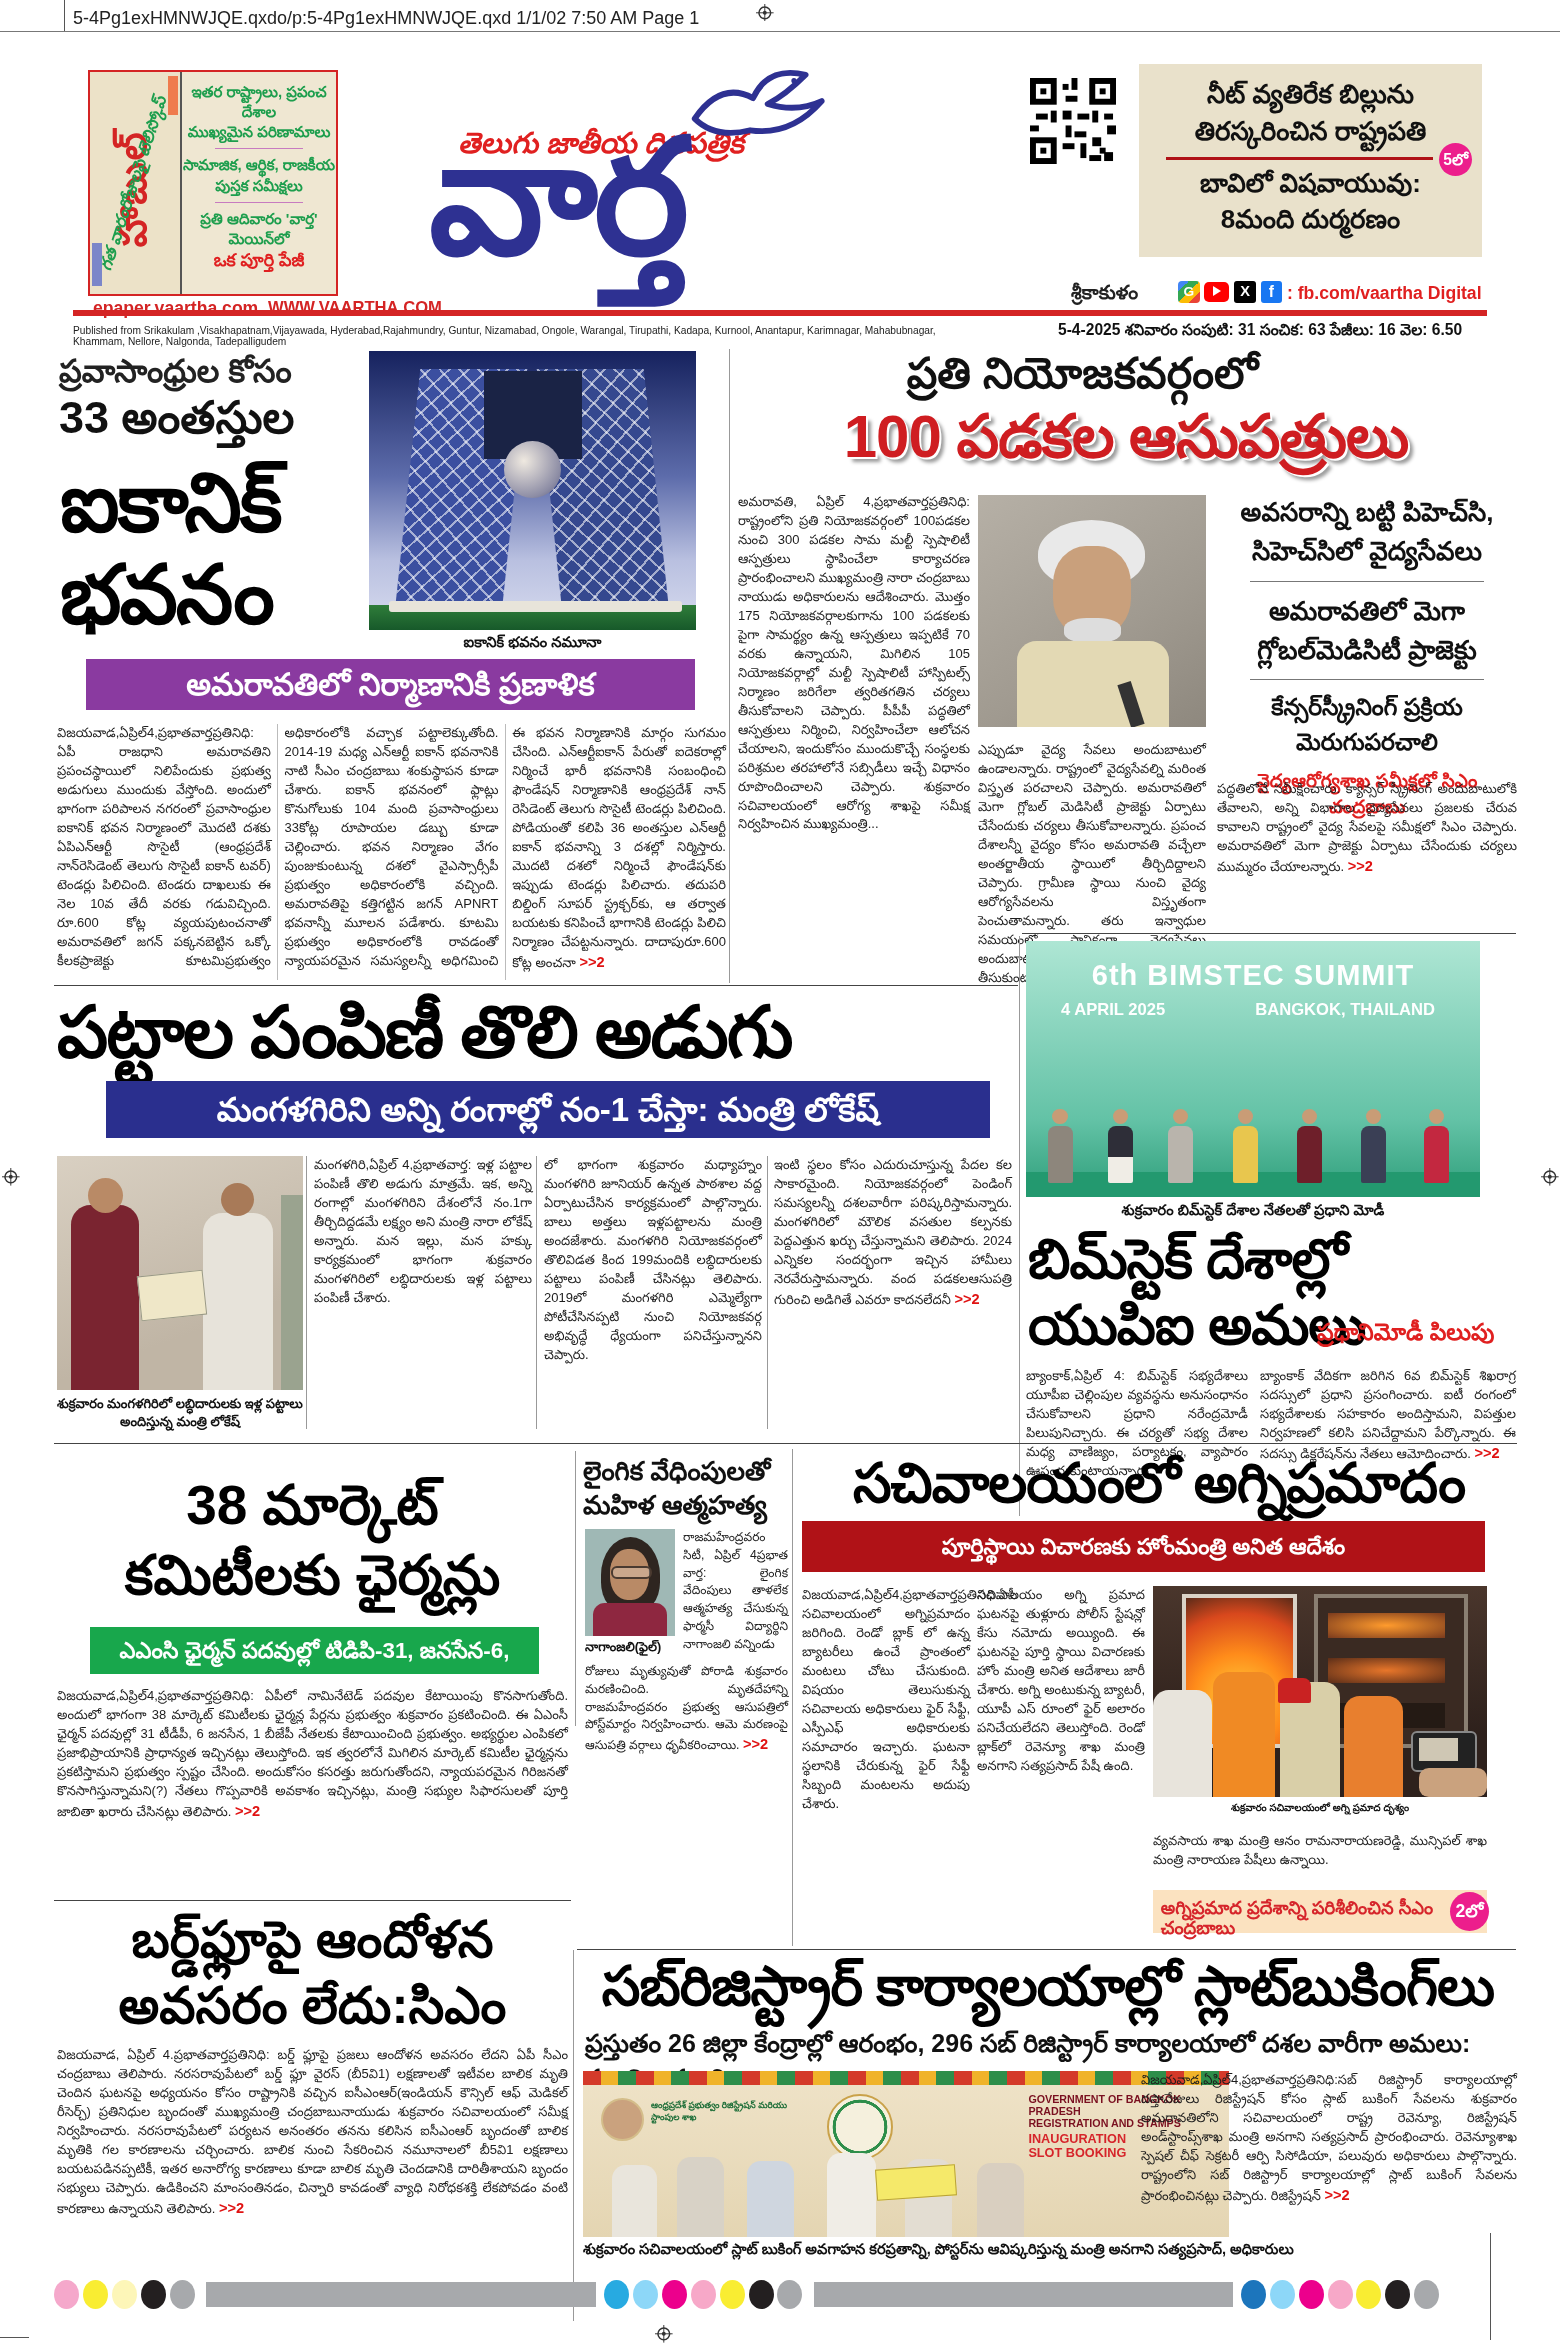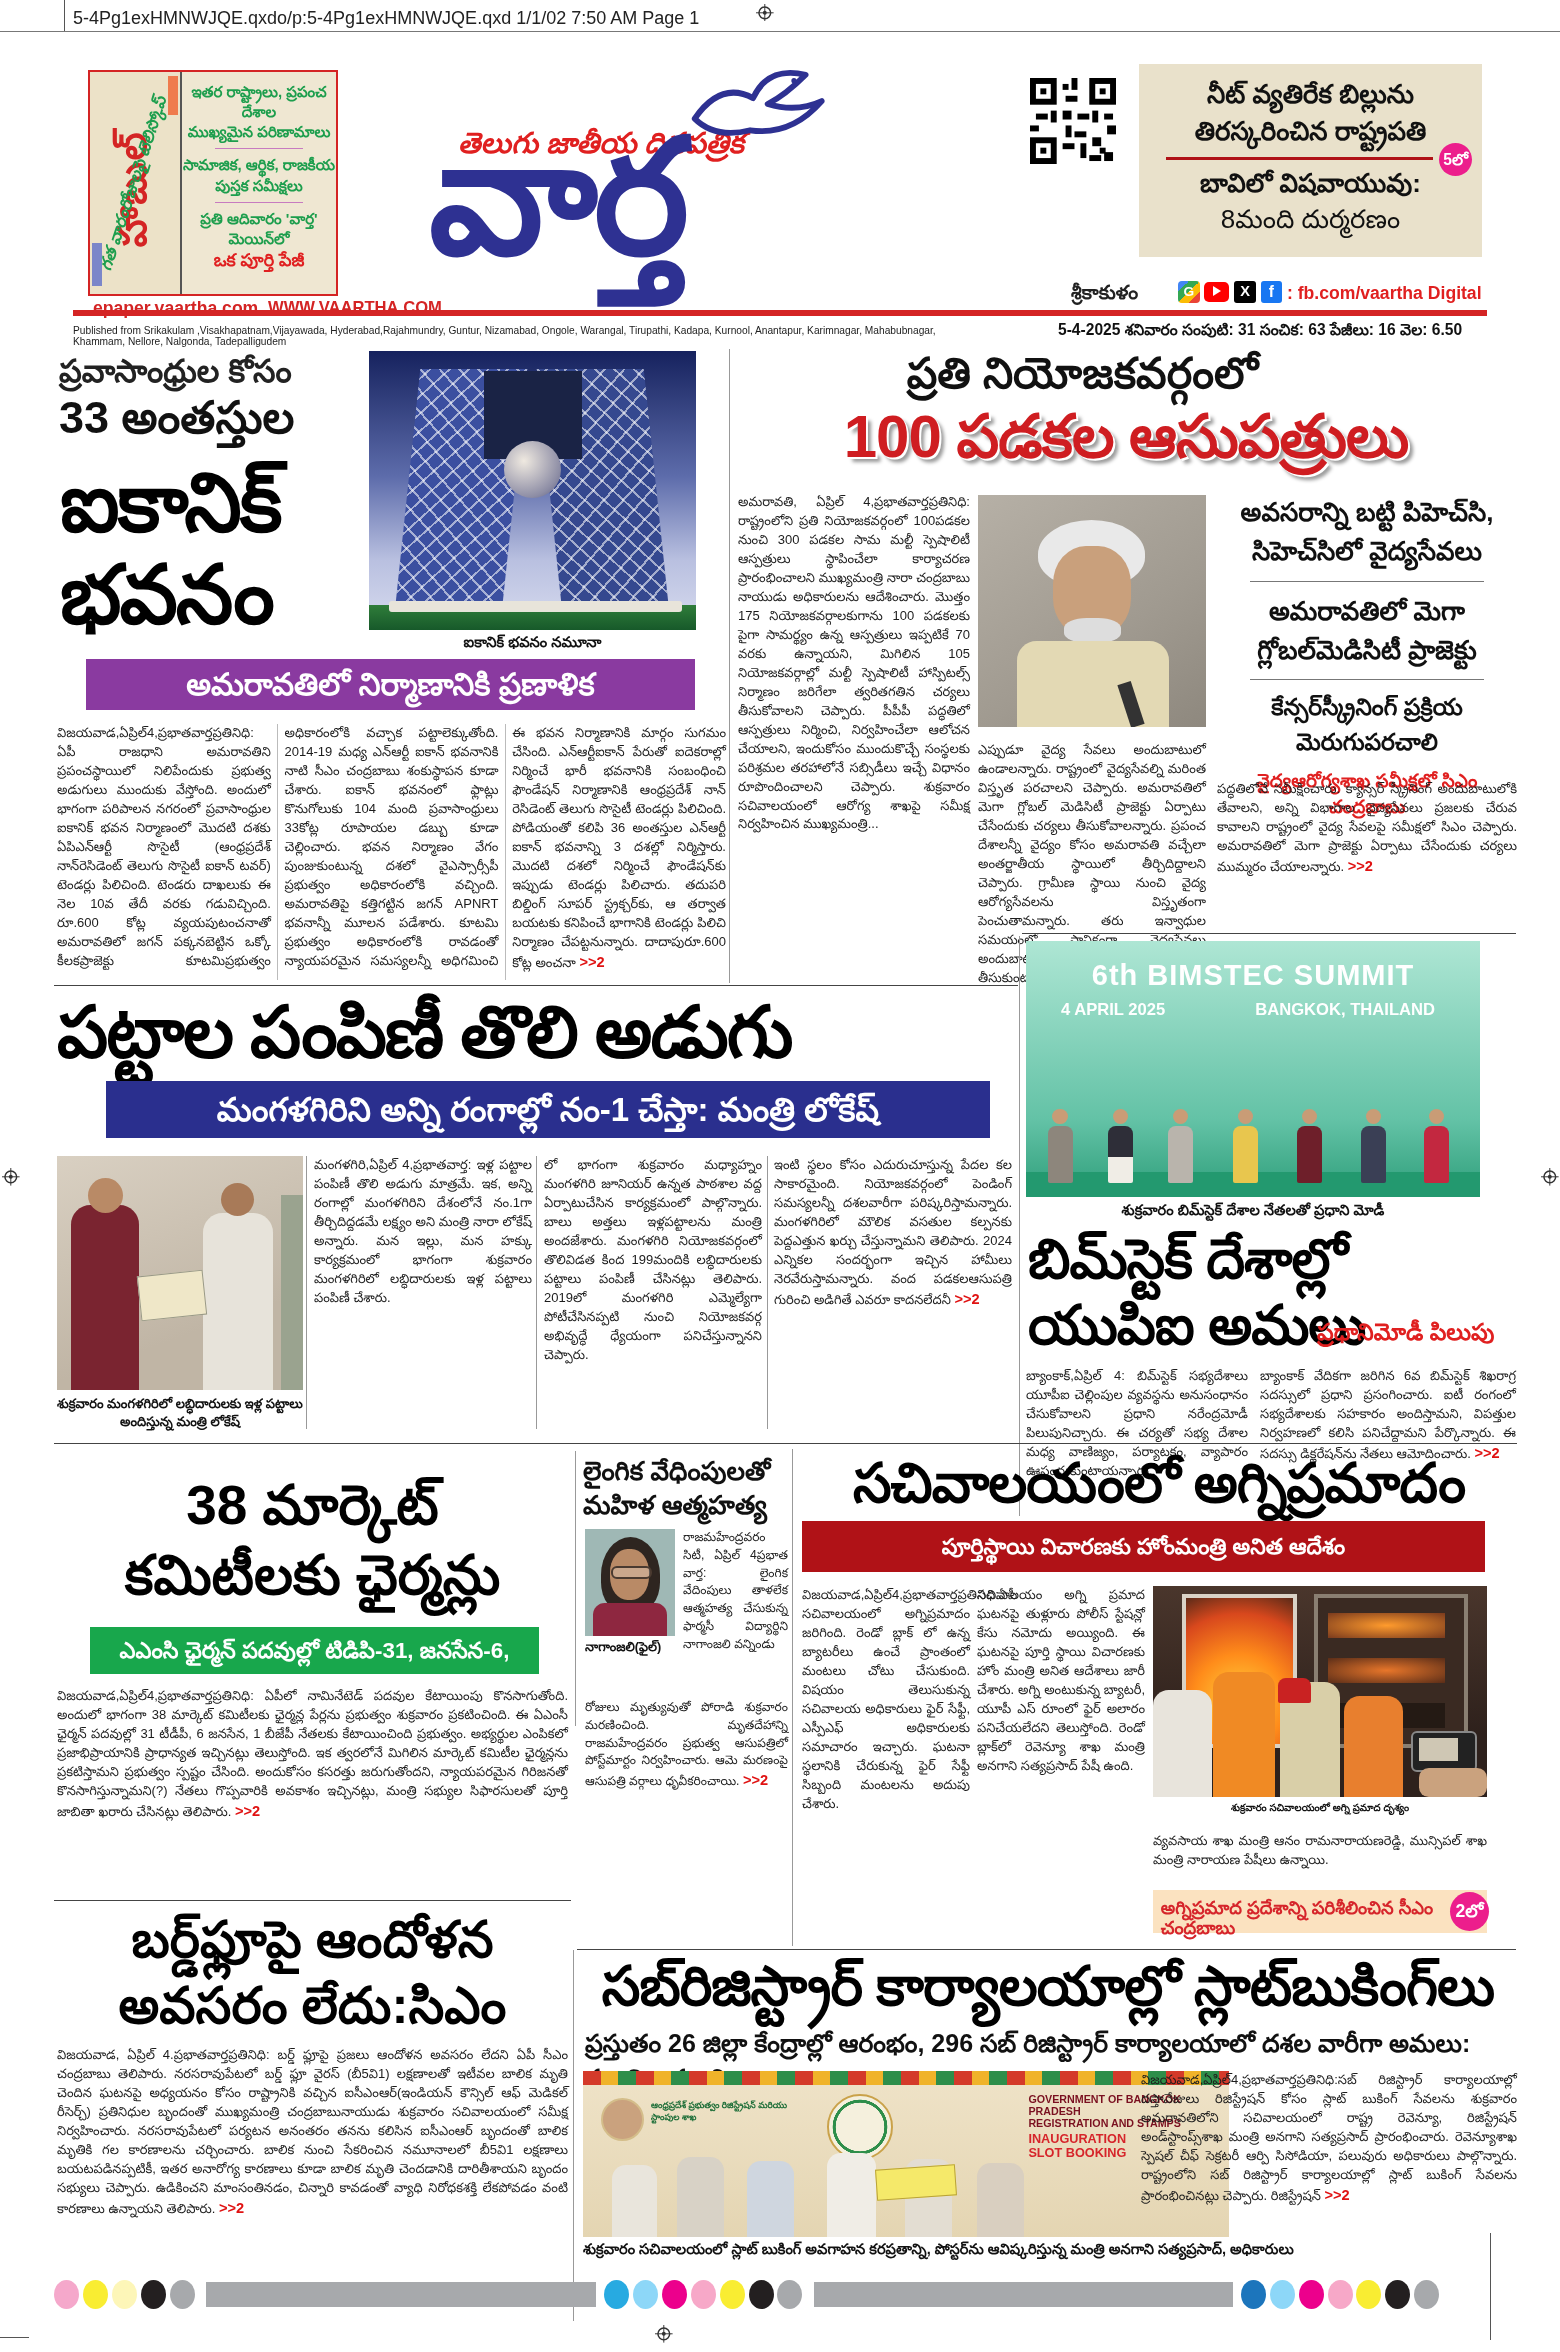--- a/index.html
+++ b/index.html
@@ -117,21 +117,21 @@
 </svg>
 
 <div class="abs" style="left:1139px;top:64px;width:343px;height:193px;background:#e9e1cb;text-align:center;padding-top:11.7px;box-sizing:border-box;">
   <div style="font-size:26px;font-weight:bold;color:#111;line-height:1.45;">నీట్ వ్యతిరేక బిల్లును</div>
   <div style="font-size:26px;font-weight:bold;color:#111;line-height:1.45;">తిరస్కరించిన రాష్ట్రపతి</div>
   <div style="position:relative;height:13.7px;">
     <div style="position:absolute;left:27px;right:49px;top:5.9px;height:2.9px;background:#b01217;"></div>
     <div style="position:absolute;right:9.8px;top:-7.8px;width:33px;height:33px;border-radius:50%;background:#ec1e8c;color:#fff;font-weight:bold;font-size:15.6px;line-height:33px;">5లో</div>
   </div>
   <div style="font-size:26px;font-weight:bold;color:#111;line-height:1.4;">బావిలో విషవాయువు:</div>
-  <div style="font-size:26px;font-weight:normal;color:#111;line-height:1.4;">8మంది దుర్మరణం</div>
+  <div style="font-size:26px;font-weight:bold;color:#111;line-height:1.4;">8మంది దుర్మరణం</div>
 </div>
 
 <div class="abs" style="left:1071px;top:281px;font-size:19.5px;font-weight:bold;color:#222;">శ్రీకాకుళం</div>
 <div class="abs" style="left:1178px;top:281px;display:flex;gap:4.9px;align-items:center;">
   <span style="display:inline-block;width:21.5px;height:21.5px;background:linear-gradient(135deg,#4285f4 25%,#34a853 25% 50%,#fbbc05 50% 75%,#ea4335 75%);border-radius:3.9px;color:#fff;font-weight:bold;font-size:13.7px;text-align:center;line-height:21.5px;">G</span>
   <span style="display:inline-block;width:25px;height:19.5px;background:#ff0000;border-radius:4.9px;position:relative;">
       <span style="position:absolute;left:8.8px;top:3.9px;width:0;height:0;border-left:8.8px solid #fff;border-top:5.9px solid transparent;border-bottom:5.9px solid transparent;"></span>
     </span>
   <span style="display:inline-block;width:21.5px;height:21.5px;background:#000;color:#fff;font-weight:bold;font-size:14.6px;text-align:center;line-height:21.5px;border-radius:2.9px;">X</span>
   <span style="display:inline-block;width:21.5px;height:21.5px;background:#1877f2;color:#fff;font-weight:bold;font-size:15.6px;text-align:center;line-height:21.5px;border-radius:2.9px;">f</span>
@@ -291,21 +291,21 @@
   <div>మహిళ ఆత్మహత్య</div>
 </div>
 <div class="photo" style="left:585px;top:1529px;width:90px;height:107px;background:#9fb8b5;">
   <div style="position:absolute;left:15.6px;top:7.8px;width:59px;height:76px;border-radius:50% 50% 40% 40%;background:#2e2520;"></div>
   <div style="position:absolute;left:25px;top:19.5px;width:39px;height:51px;border-radius:45%;background:#b98a66;"></div>
   <div style="position:absolute;left:26px;top:37px;width:37px;height:8.8px;border:2px solid #4a3a30;border-radius:5.9px;background:rgba(255,255,255,.25);"></div>
   <div style="position:absolute;left:7.8px;top:74px;width:74px;height:33px;border-radius:11.7px 11.7px 0 0;background:#8e2740;"></div>
 </div>
 <div class="abs" style="left:585px;top:1640px;width:98px;font-size:12.7px;font-weight:bold;">నాగాంజలి(ఫైల్)</div>
 <div class="abs bodytext" style="left:683px;top:1529px;width:105px;height:127px;font-size:12.2px;">రాజమహేంద్రవరం సిటీ, ఏప్రిల్ 4ప్రభాత వార్త: లైంగిక వేదింపులు తాళలేక ఆత్మహత్య చేసుకున్న ఫార్మసీ విద్యార్థిని నాగాంజలి వన్నిండు</div>
-<div class="abs bodytext" style="left:585px;top:1663px;width:203px;height:60px;font-size:12.2px;margin-top:36px;">
+<div class="abs bodytext" style="left:585px;top:1663px;width:203px;height:60px;font-size:12.2px;">
   <span>రోజులు మృత్యువుతో పోరాడి శుక్రవారం మరణించింది. మృతదేహాన్ని రాజమహేంద్రవరం ప్రభుత్వ ఆసుపత్రిలో పోస్ట్‌మార్టం నిర్వహించారు. ఆమె మరణంపై ఆసుపత్రి వర్గాలు ధృవీకరించాయి.</span>
   <span class="jump">&gt;&gt;2</span>
 </div>
 
 <div class="vrule" style="left:792px;top:1449px;height:497px;"></div>
 <div class="abs" style="left:800px;top:1451px;width:718px;text-align:center;font-size:55px;font-weight:900;color:#000;letter-spacing:-1px;">సచివాలయంలో అగ్నిప్రమాదం</div>
 <div class="abs band" style="left:802px;top:1521px;width:683px;height:51px;background:#b01217;font-size:22px;line-height:51px;">పూర్తిస్థాయి విచారణకు హోంమంత్రి అనిత ఆదేశం</div>
 
 <div class="abs bodytext" style="left:802px;top:1586px;width:168px;height:363px;">విజయవాడ,ఏప్రిల్4,ప్రభాతవార్తప్రతినిధి:ఏపీ సచివాలయంలో అగ్నిప్రమాదం జరిగింది. రెండో బ్లాక్ లో ఉన్న బ్యాటరీలు ఉంచే ప్రాంతంలో మంటలు చోటు చేసుకుంది. విషయం తెలుసుకున్న సచివాలయ అధికారులు ఫైర్ సేఫ్టీ, ఎస్పీఎఫ్ అధికారులకు సమాచారం ఇచ్చారు. ఘటనా స్థలానికి చేరుకున్న ఫైర్ సేఫ్టీ సిబ్బంది మంటలను అదుపు చేశారు.</div>
 <div class="abs bodytext" style="left:977px;top:1586px;width:168px;height:363px;">సచివాలయం అగ్ని ప్రమాద ఘటనపై తుళ్లూరు పోలీస్ స్టేషన్లో కేసు నమోదు అయ్యింది. ఈ ఘటనపై పూర్తి స్థాయి విచారణకు హోం మంత్రి అనిత ఆదేశాలు జారీ చేశారు. అగ్ని అంటుకున్న బ్యాటరీ, యూపీ ఎస్ రూంలో ఫైర్ అలారం పనిచేయలేదని తెలుస్తోంది. రెండో బ్లాక్‌లో రెవెన్యూ శాఖ మంత్రి అనగాని సత్యప్రసాద్ పేషీ ఉంది.</div>

